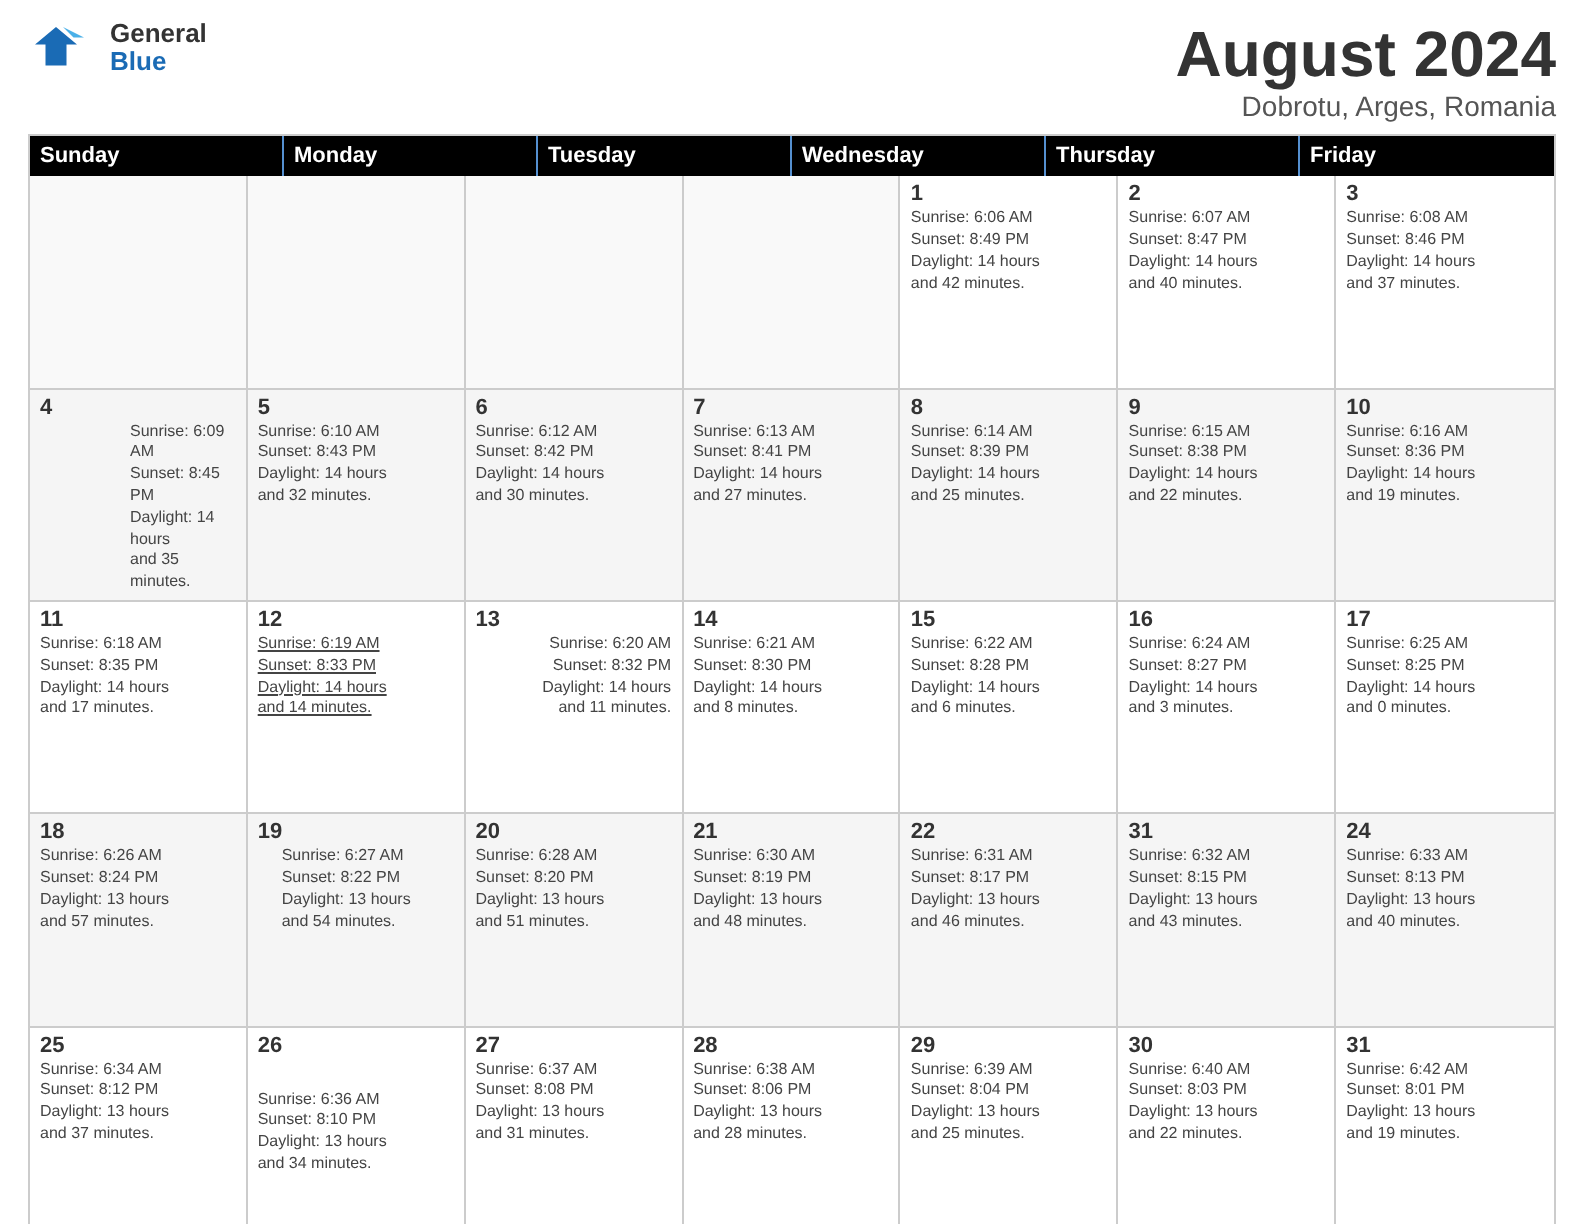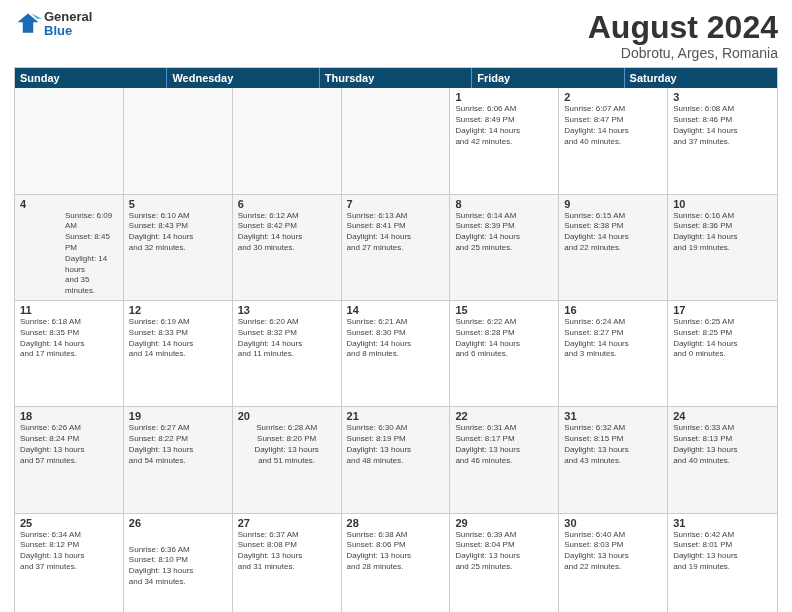--- a/index.html
+++ b/index.html
@@ -19,21 +19,21 @@
     }
     .header {
       display: flex;
       justify-content: space-between;
       align-items: flex-start;
       margin-bottom: 6px;
     }
     .logo {
       display: flex;
       align-items: center;
-      gap: 2px;
+      gap: 13px;
     }
     .logo-icon {
       width: 28px;
       height: 28px;
     }
     .title-block {
       text-align: right;
     }
     .title-block h1 {
       font-size: 32px;
@@ -47,22 +47,22 @@
       color: #555;
     }
     .calendar {
       flex: 1;
       display: flex;
       flex-direction: column;
       border: 1px solid #ccc;
     }
     .cal-header-row {
       display: grid;
-      grid-template-columns: repeat(5, 1fr);
-      background: #0c4a6e;
+      grid-template-columns: repeat(6, 1fr);
+      background: #000000;
     }
     .cal-header-cell {
       color: #fff;
       font-size: 11px;
       font-weight: bold;
       padding: 4px 5px;
       border-right: 1px solid #5590d0;
       text-align: left;
     }
     .cal-header-cell:last-child { border-right: none; }
@@ -117,24 +117,25 @@
     </div>
     <div class="title-block">
       <h1>August 2024</h1>
       <h2>Dobrotu, Arges, Romania</h2>
     </div>
   </div>
 
   <div class="calendar">
     <div class="cal-header-row">
     <div class="cal-header-cell">Sunday</div>
+        <div class="cal-header-cell">Monday</div>
+        <div class="cal-header-cell">Tuesday</div>
         <div class="cal-header-cell">Wednesday</div>
         <div class="cal-header-cell">Thursday</div>
         <div class="cal-header-cell">Friday</div>
-        <div class="cal-header-cell">Saturday</div>
       </div>
     <div class="cal-body">
     <div class="cal-week">
           <div class="cal-cell empty"></div>
           <div class="cal-cell empty"></div>
           <div class="cal-cell empty"></div>
           <div class="cal-cell empty"></div>
           <div class="cal-cell">
             <div class="day-number">1</div>
             <div class="day-info" style="white-space: pre-line;">Sunrise: 6:06 AM
@@ -211,28 +212,28 @@
         <div class="cal-week">
           <div class="cal-cell">
             <div class="day-number">11</div>
             <div class="day-info" style="white-space: pre-line;">Sunrise: 6:18 AM
 Sunset: 8:35 PM
 Daylight: 14 hours
 and 17 minutes.</div>
           </div>
           <div class="cal-cell">
             <div class="day-number">12</div>
-            <div class="day-info" style="white-space: pre-line;">Sunrise: 6:19 AM
+            <div class="day-info" style="white-space: pre-line; text-decoration: underline;">Sunrise: 6:19 AM
 Sunset: 8:33 PM
 Daylight: 14 hours
 and 14 minutes.</div>
           </div>
           <div class="cal-cell">
             <div class="day-number">13</div>
-            <div class="day-info" style="white-space: pre-line;">Sunrise: 6:20 AM
+            <div class="day-info" style="white-space: pre-line; text-align: right;">Sunrise: 6:20 AM
 Sunset: 8:32 PM
 Daylight: 14 hours
 and 11 minutes.</div>
           </div>
           <div class="cal-cell">
             <div class="day-number">14</div>
             <div class="day-info" style="white-space: pre-line;">Sunrise: 6:21 AM
 Sunset: 8:30 PM
 Daylight: 14 hours
 and 8 minutes.</div>
@@ -262,28 +263,28 @@
         <div class="cal-week">
           <div class="cal-cell alt">
             <div class="day-number">18</div>
             <div class="day-info" style="white-space: pre-line;">Sunrise: 6:26 AM
 Sunset: 8:24 PM
 Daylight: 13 hours
 and 57 minutes.</div>
           </div>
           <div class="cal-cell alt">
             <div class="day-number">19</div>
-            <div class="day-info" style="white-space: pre-line;">Sunrise: 6:27 AM
+            <div class="day-info" style="white-space: pre-line; margin-left: 12px;">Sunrise: 6:27 AM
 Sunset: 8:22 PM
 Daylight: 13 hours
 and 54 minutes.</div>
           </div>
           <div class="cal-cell alt">
             <div class="day-number">20</div>
-            <div class="day-info" style="white-space: pre-line; text-align: center;">Sunrise: 6:28 AM
+            <div class="day-info" style="white-space: pre-line;">Sunrise: 6:28 AM
 Sunset: 8:20 PM
 Daylight: 13 hours
 and 51 minutes.</div>
           </div>
           <div class="cal-cell alt">
             <div class="day-number">21</div>
             <div class="day-info" style="white-space: pre-line;">Sunrise: 6:30 AM
 Sunset: 8:19 PM
 Daylight: 13 hours
 and 48 minutes.</div>

